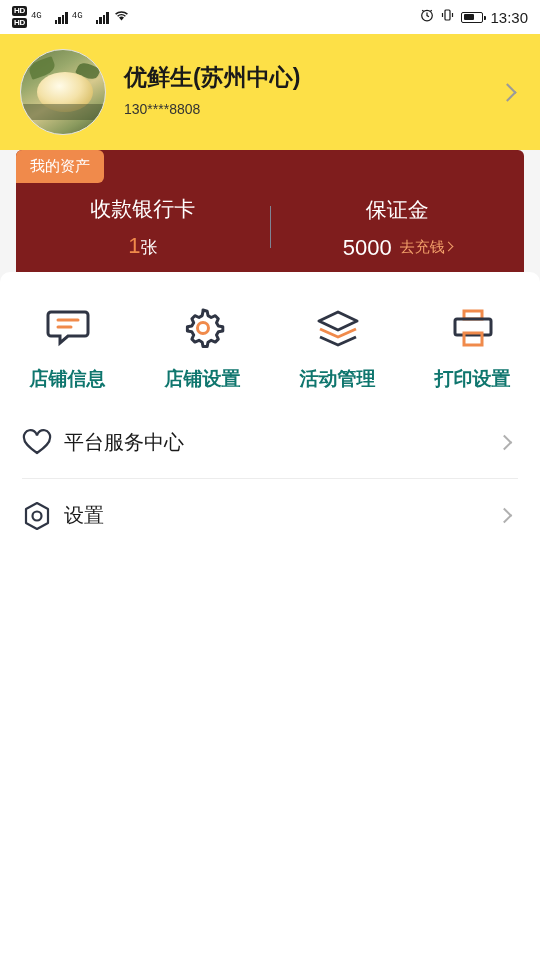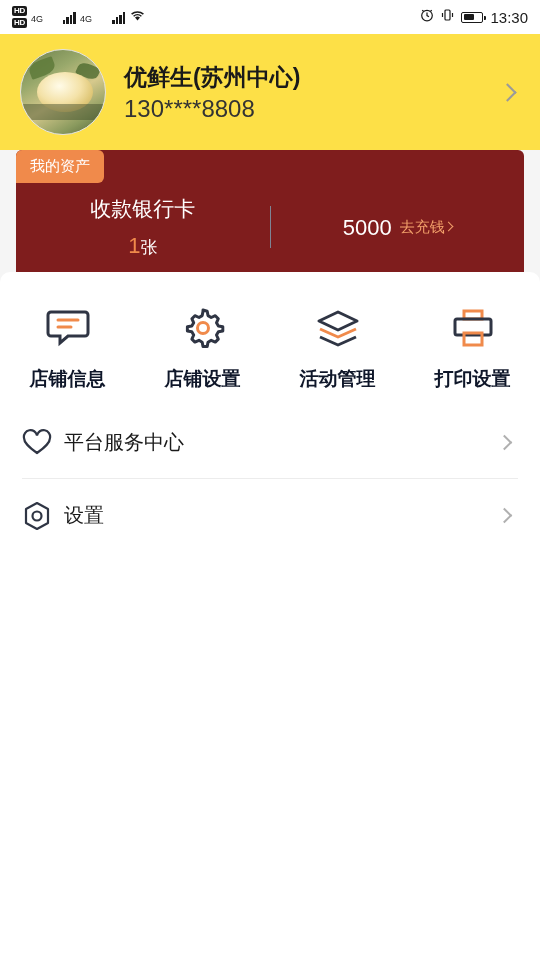--- a/index.html
+++ b/index.html
@@ -36,21 +36,21 @@
     padding: 0px 2px; line-height: 10px;
     letter-spacing: -0.3px;
   }
   .sb-4g { font-size: 9px; color: #1a1a1a; line-height: 10px; }
   .sig { display: flex; align-items: flex-end; gap: 1px; height: 13px; }
   .sig i { width: 2.5px; background: #1a1a1a; display: block; }
   .sig i:nth-child(1){ height: 4px; }
   .sig i:nth-child(2){ height: 6.5px; }
   .sig i:nth-child(3){ height: 9px; }
   .sig i:nth-child(4){ height: 12px; }
-  .grp { display: flex; align-items: flex-end; gap: 20px; }
+  .grp { display: flex; align-items: flex-start; gap: 13px; font-family: Liberation Mono, monospace; }
   .time-txt { font-size: 15px; color: #1a1a1a; }
   .batt {
     width: 22px; height: 11px; border: 1.3px solid #1a1a1a;
     border-radius: 2px; position: relative; display: flex; align-items: center;
     padding: 1.3px;
   }
   .batt::after {
     content:""; position: absolute; right: -3.5px; top: 3px;
     width: 2px; height: 4px; background: #1a1a1a; border-radius: 0 1px 1px 0;
   }
@@ -86,21 +86,21 @@
     position: absolute; right: 6px; top: 14px; width: 22px; height: 14px;
     border-radius: 50% 10% 50% 10%; background: #4d6a30; opacity: .8;
     transform: rotate(25deg);
   }
   .avatar .band {
     position: absolute; left: 0; bottom: 14px; width: 100%; height: 16px;
     background: rgba(60,70,40,.45);
   }
   .p-text { flex: 1 1 auto; padding-left: 18px; }
   .shop-name { font-size: 23px; color: #1a1a1a; font-weight: bold; line-height: 34px; }
-  .shop-phone { font-size: 24px; color: #333333; line-height: 30px; }
+  .shop-phone { font-size: 14px; color: #333333; line-height: 30px; }
   .chev-big {
     width: 13px; height: 13px; border-right: 2px solid #9a9a9a; border-top: 2px solid #9a9a9a;
     transform: rotate(45deg); flex: 0 0 auto; margin-right: 6px;
   }
 
   
   .assets-wrap { padding: 0 16px; flex: 0 0 auto; }
   .assets {
     position: relative;
     background: #7f1d1d;
@@ -147,21 +147,21 @@
     border-radius: 10px 10px 0 0;
     margin-top: -8px;
     position: relative;
     z-index: 2;
   }
   .grid {
     display: flex; padding: 30px 0 14px 0;
   }
   .grid-item { flex: 1 1 0; text-align: center; }
   .grid-icon { height: 52px; display: flex; align-items: center; justify-content: center; }
-  .grid-label { font-size: 19px; color: #0f172a; font-weight: bold; margin-top: 12px; }
+  .grid-label { font-size: 19px; color: #0f766e; font-weight: bold; margin-top: 12px; }
 
   .rows { padding: 0 22px; }
   .row {
     height: 73px; display: flex; align-items: center;
     border-bottom: 1px solid #ececec;
   }
   .row:last-child { border-bottom: none; }
   .row-icon { width: 42px; display: flex; align-items: center; }
   .row-label { flex: 1 1 auto; font-size: 20px; color: #1a1a1a; }
   .chev-row {
@@ -259,20 +259,21 @@
       <div class="assets-tab">我的资产</div>
       <div class="assets-body">
         <div class="asset-col">
           <div class="asset-title">收款银行卡</div>
           <div class="asset-val">
             <span class="num">1</span><span class="asset-unit">张</span>
           </div>
         </div>
         <div class="divider-v"></div>
         <div class="asset-col">
+          <div class="asset-title">保证金</div>
           <div class="asset-val">
             <span>5000</span><span class="recharge">
                 <span>去充钱</span>
                 <i class="chev-sm"></i>
               </span>
           </div>
         </div>
       </div>
     </div>
   </div>

